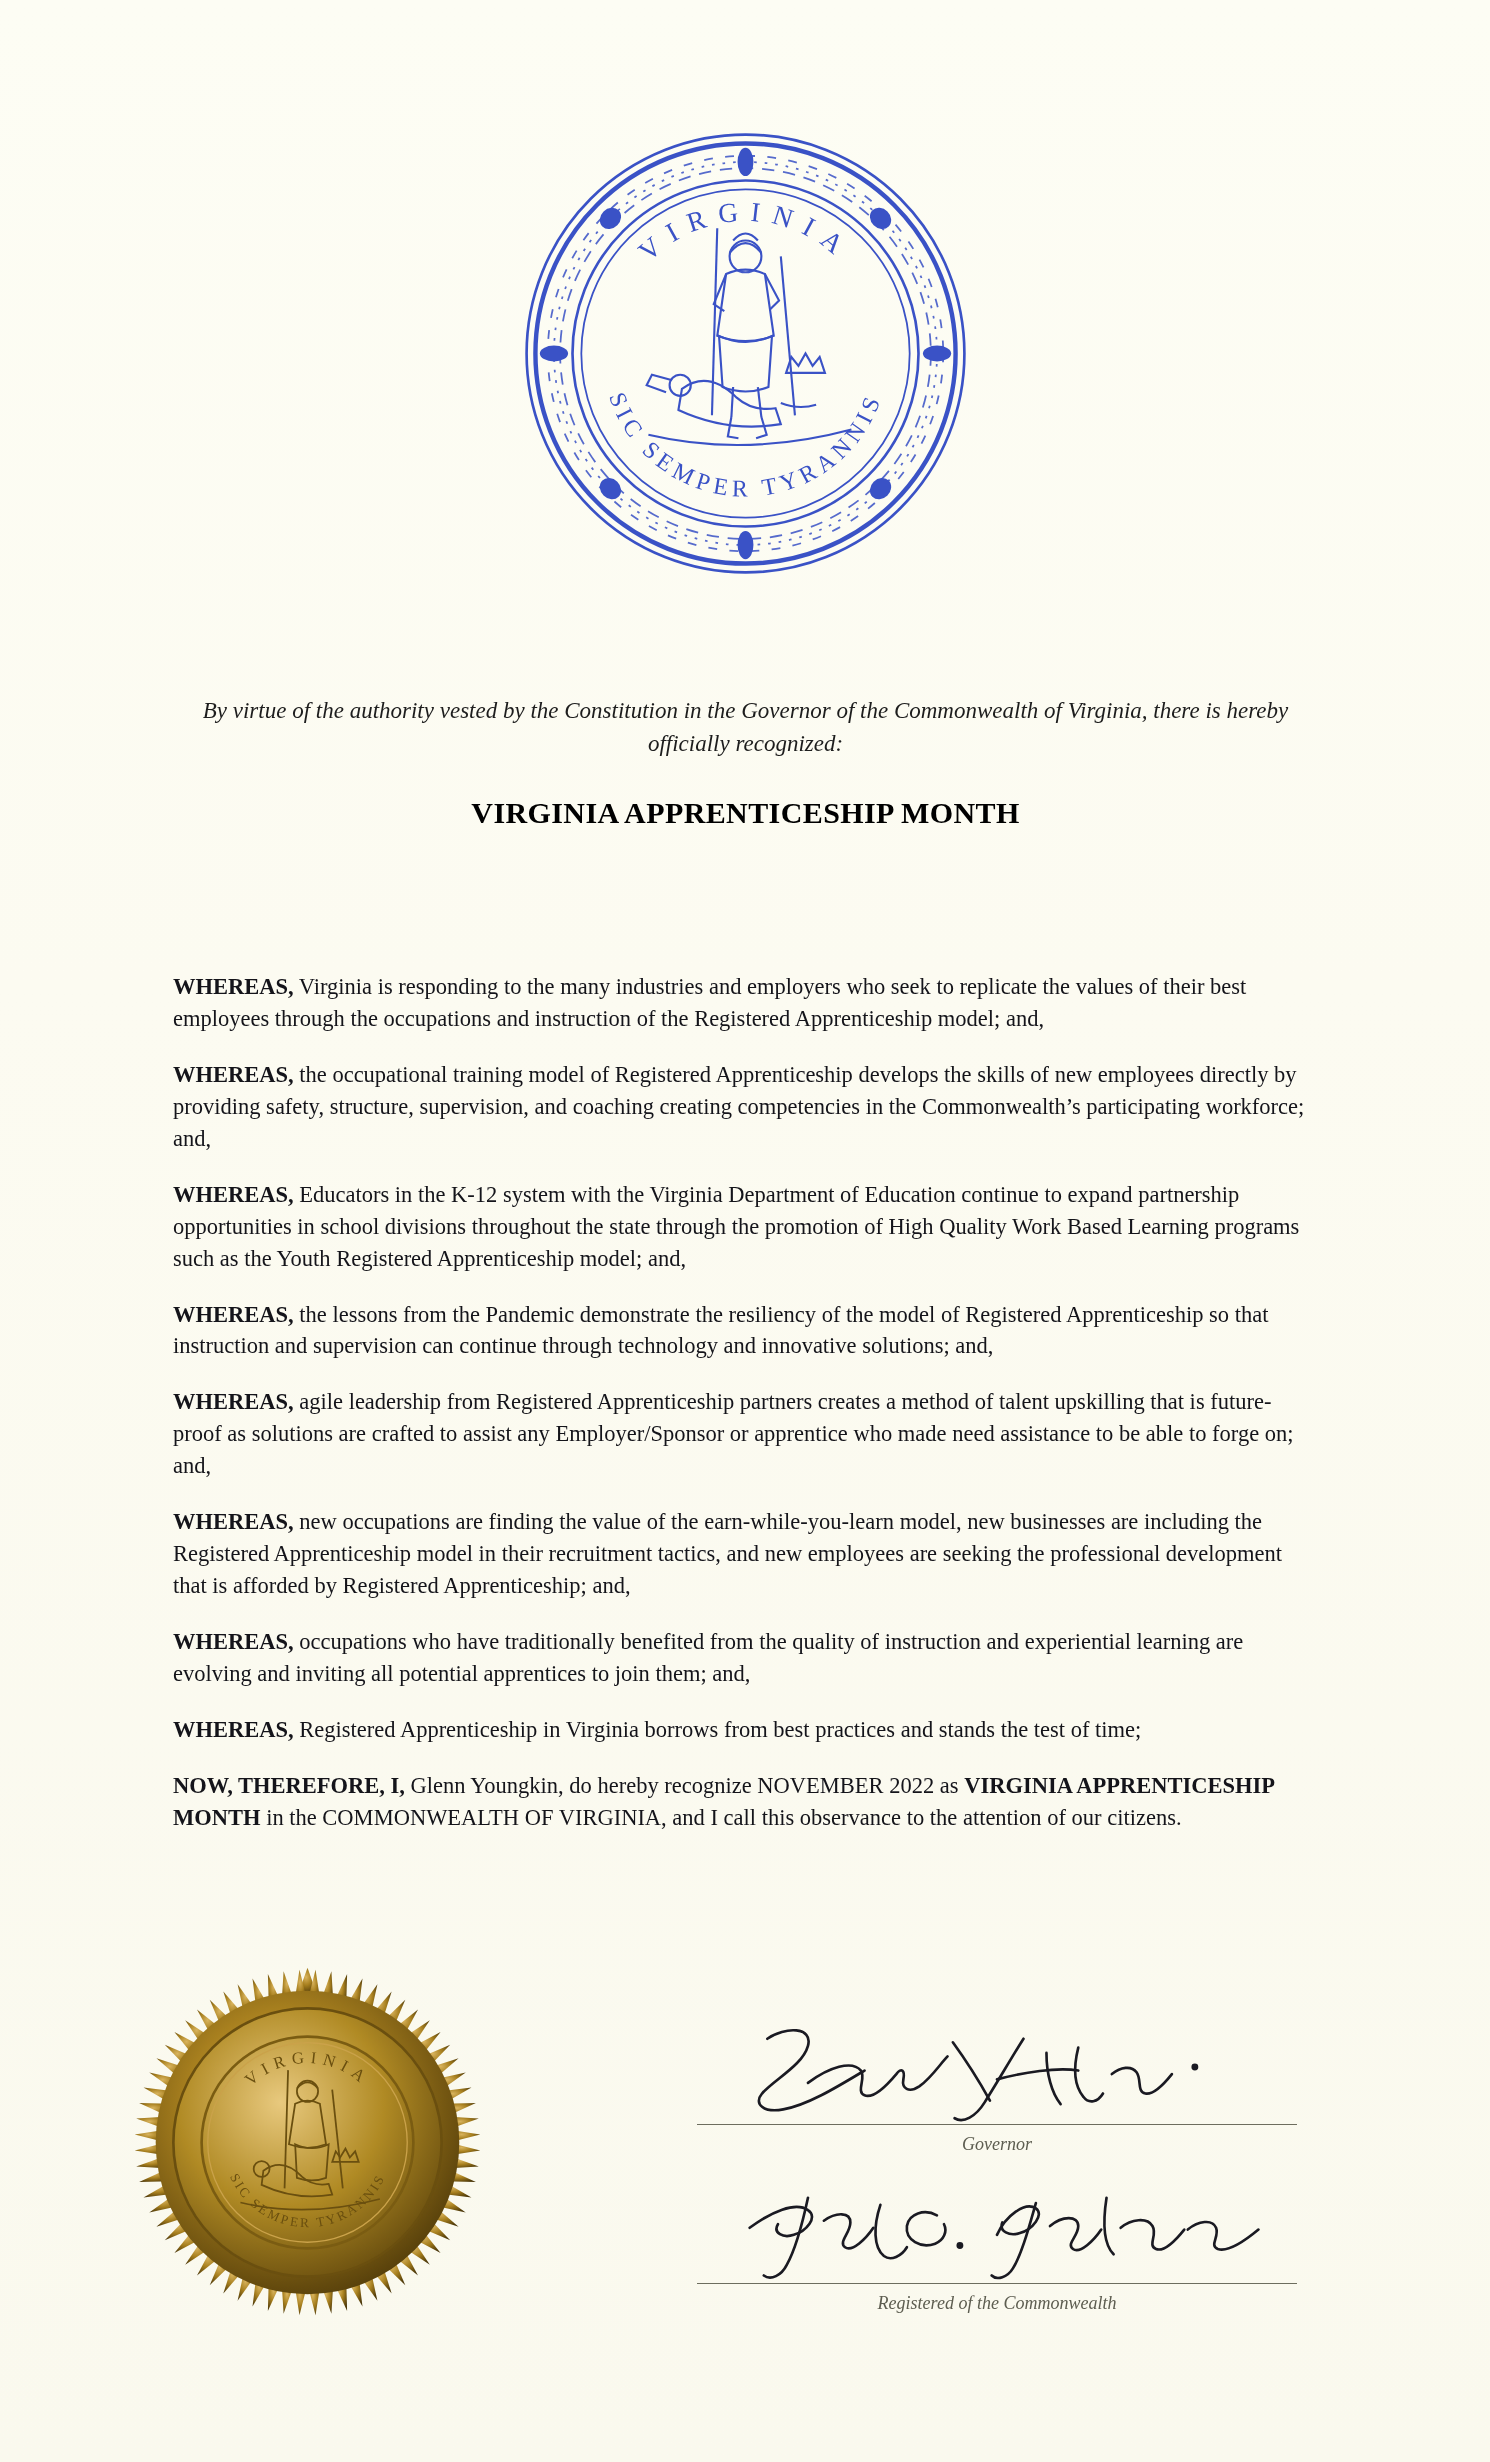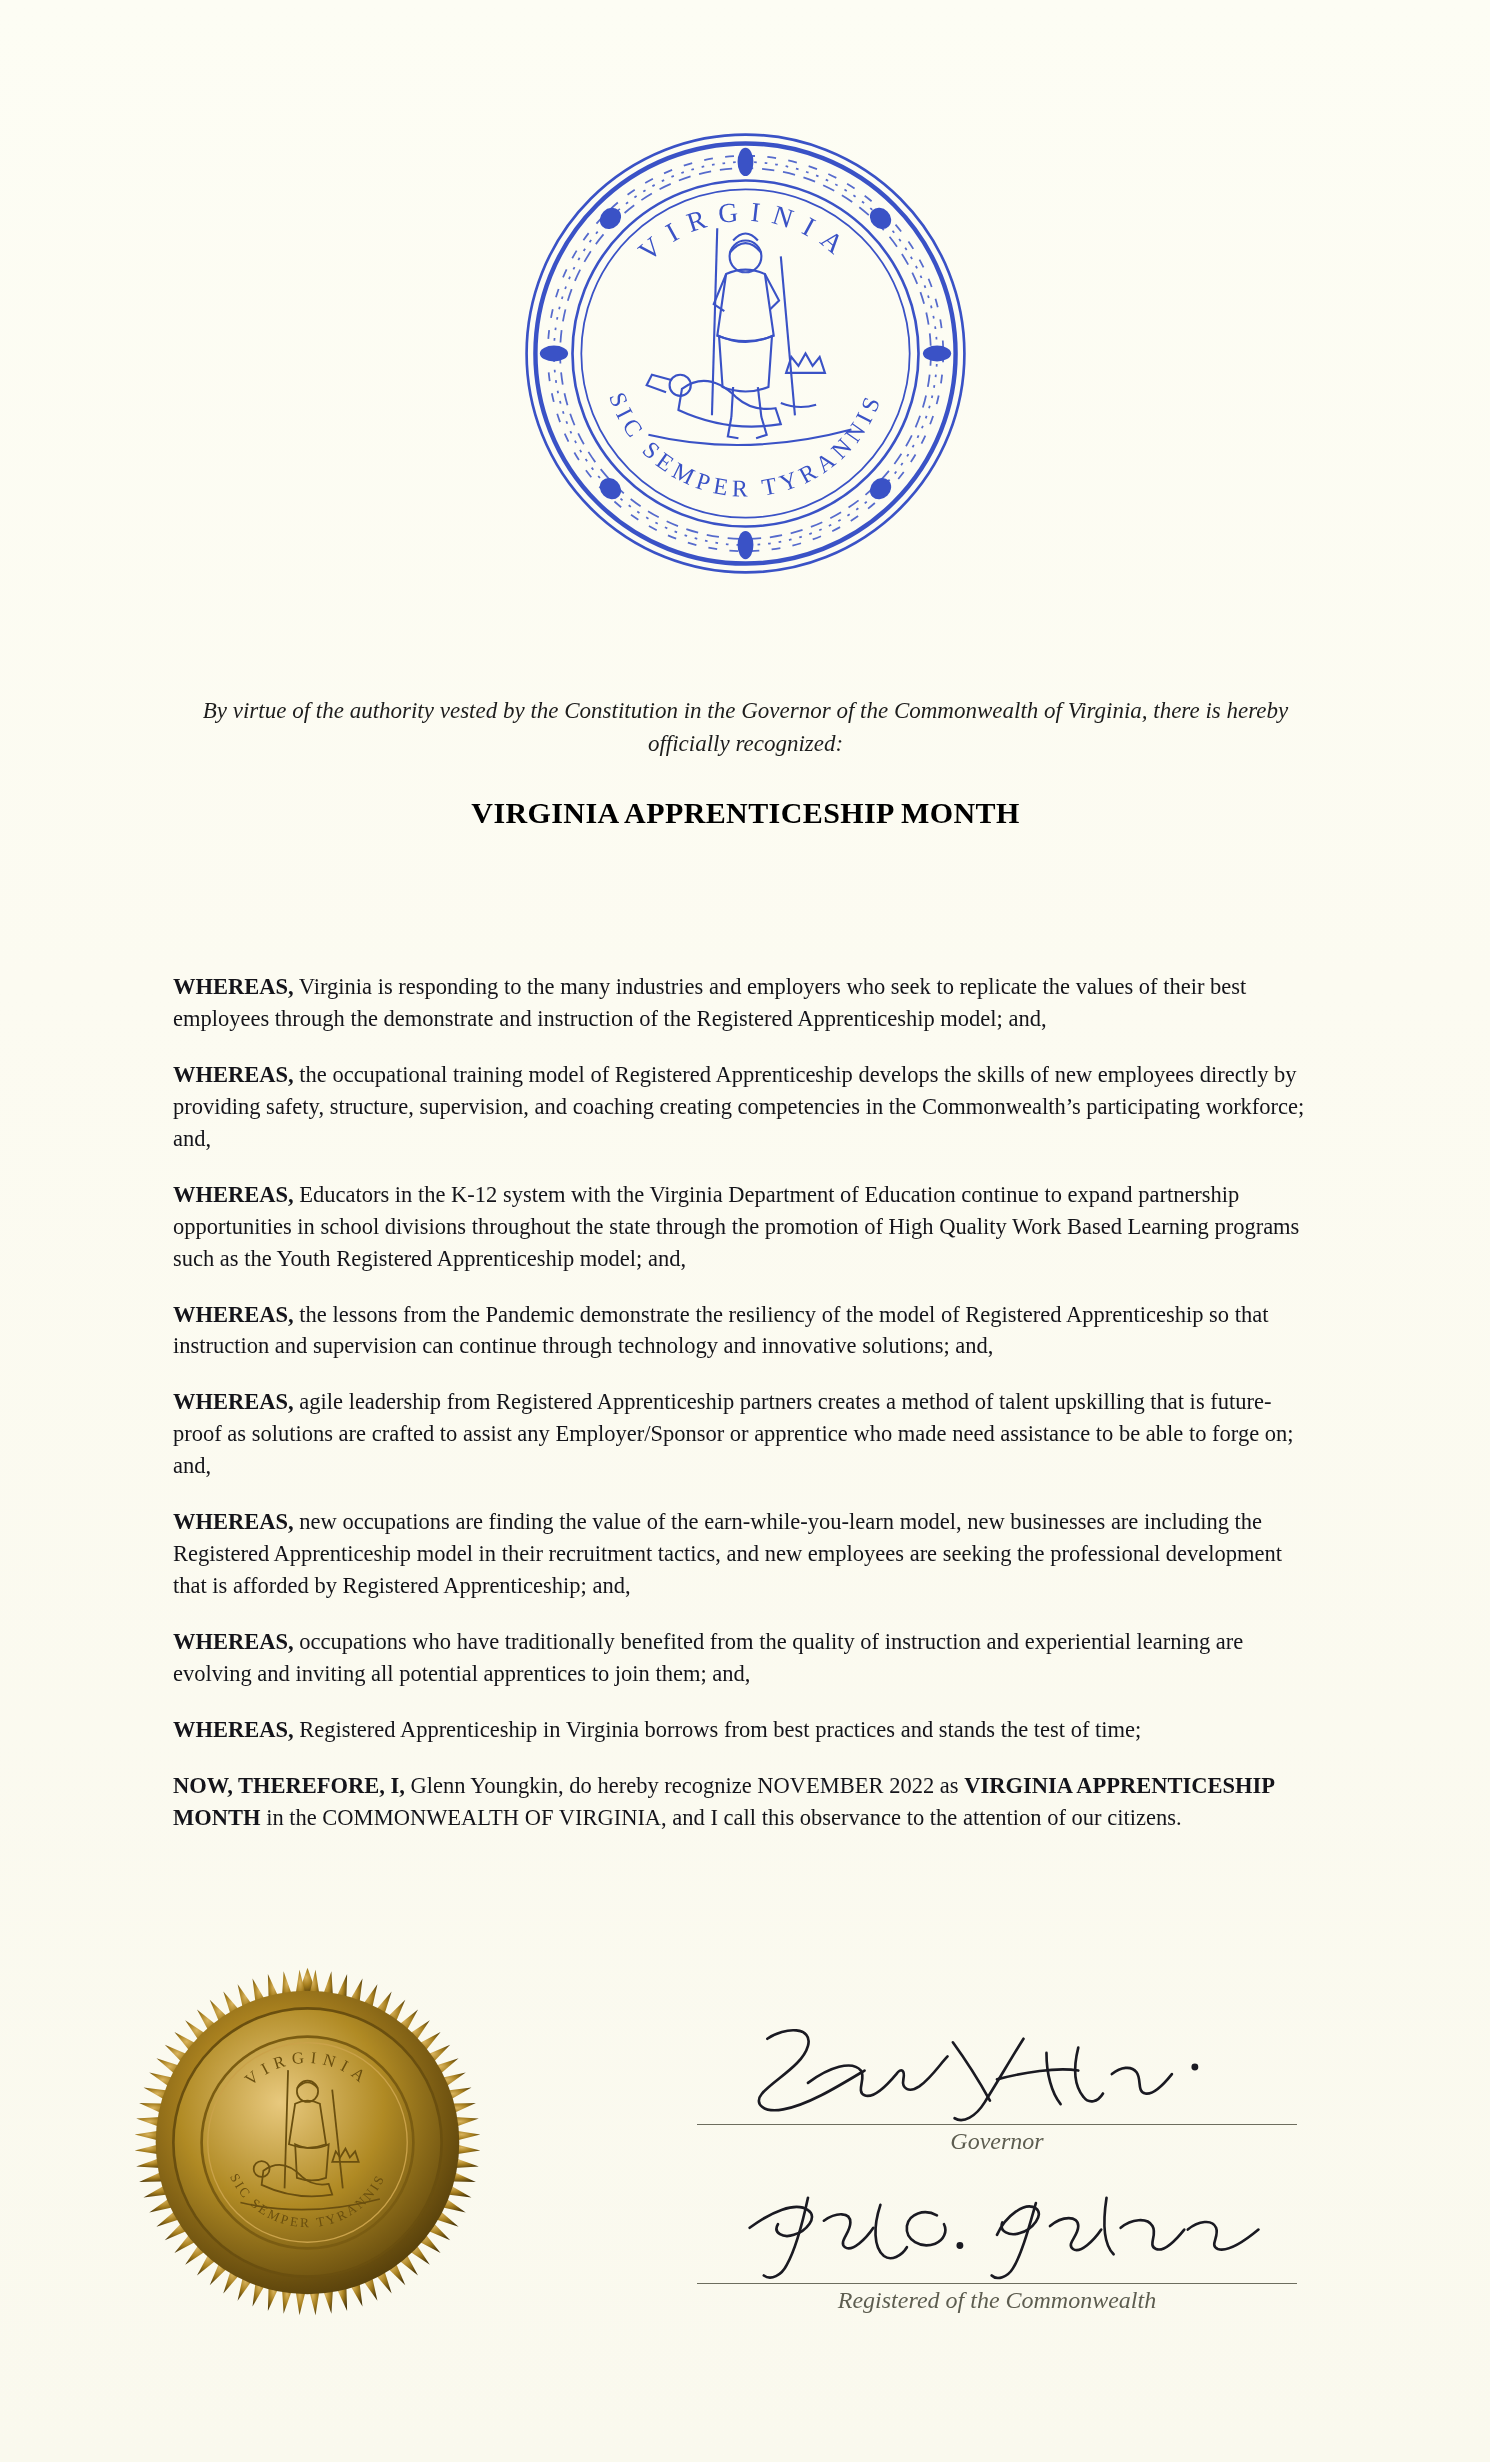--- a/index.html
+++ b/index.html
@@ -132,21 +132,21 @@
     border-bottom: 1.3px solid #6d6d5e;
   }
   .sig-label {
     position: absolute;
     left: 0;
     right: 0;
     bottom: 7px;
     text-align: center;
     font-family: "Liberation Serif", serif;
     font-style: italic;
-    font-size: 24px;
+    font-size: 18px;
     color: #5d5d50;
   }
   .sig-ink {
     position: absolute;
     left: 35px;
     bottom: 26.5px;
     width: 530px;
     height: 115px;
     pointer-events: none;
   }
@@ -232,21 +232,21 @@
     </div>
   </div>
 
   <div class="title-block">
     <div class="cert-subtitle">By virtue of the authority vested by the Constitution in the Governor of the Commonwealth of Virginia, there is hereby officially recognized:</div>
     <div class="cert-recognized">VIRGINIA APPRENTICESHIP MONTH</div>
   </div>
 
   <div class="body-block">
 
-    <p class="clause"><b>WHEREAS,</b><span> Virginia is responding to the many industries and employers who seek to replicate the values of their best employees through the demonstrate and instruction of the Registered Apprenticeship model; and,</span></p>
+    <p class="clause"><b>WHEREAS,</b><span> Virginia is responding to the many industries and employers who seek to replicate the values of their best employees through the occupations and instruction of the Registered Apprenticeship model; and,</span></p>
 
     <p class="clause"><b>WHEREAS,</b><span> the occupational training model of Registered Apprenticeship develops the skills of new employees directly by providing safety, structure, supervision, and coaching creating competencies in the Commonwealth’s participating workforce; and,</span></p>
 
     <p class="clause"><b>WHEREAS,</b><span> Educators in the K-12 system with the Virginia Department of Education continue to expand partnership opportunities in school divisions throughout the state through the promotion of High Quality Work Based Learning programs such as the Youth Registered Apprenticeship model; and,</span></p>
 
     <p class="clause"><b>WHEREAS,</b><span> the lessons from the Pandemic demonstrate the resiliency of the model of Registered Apprenticeship so that instruction and supervision can continue through technology and innovative solutions; and,</span></p>
 
     <p class="clause"><b>WHEREAS,</b><span> agile leadership from Registered Apprenticeship partners creates a method of talent upskilling that is future-proof as solutions are crafted to assist any Employer/Sponsor or apprentice who made need assistance to be able to forge on; and,</span></p>
 
     <p class="clause"><b>WHEREAS,</b><span> new occupations are finding the value of the earn-while-you-learn model, new businesses are including the Registered Apprenticeship model in their recruitment tactics,  and new employees are seeking the professional development that is afforded by Registered Apprenticeship; and,</span></p>

